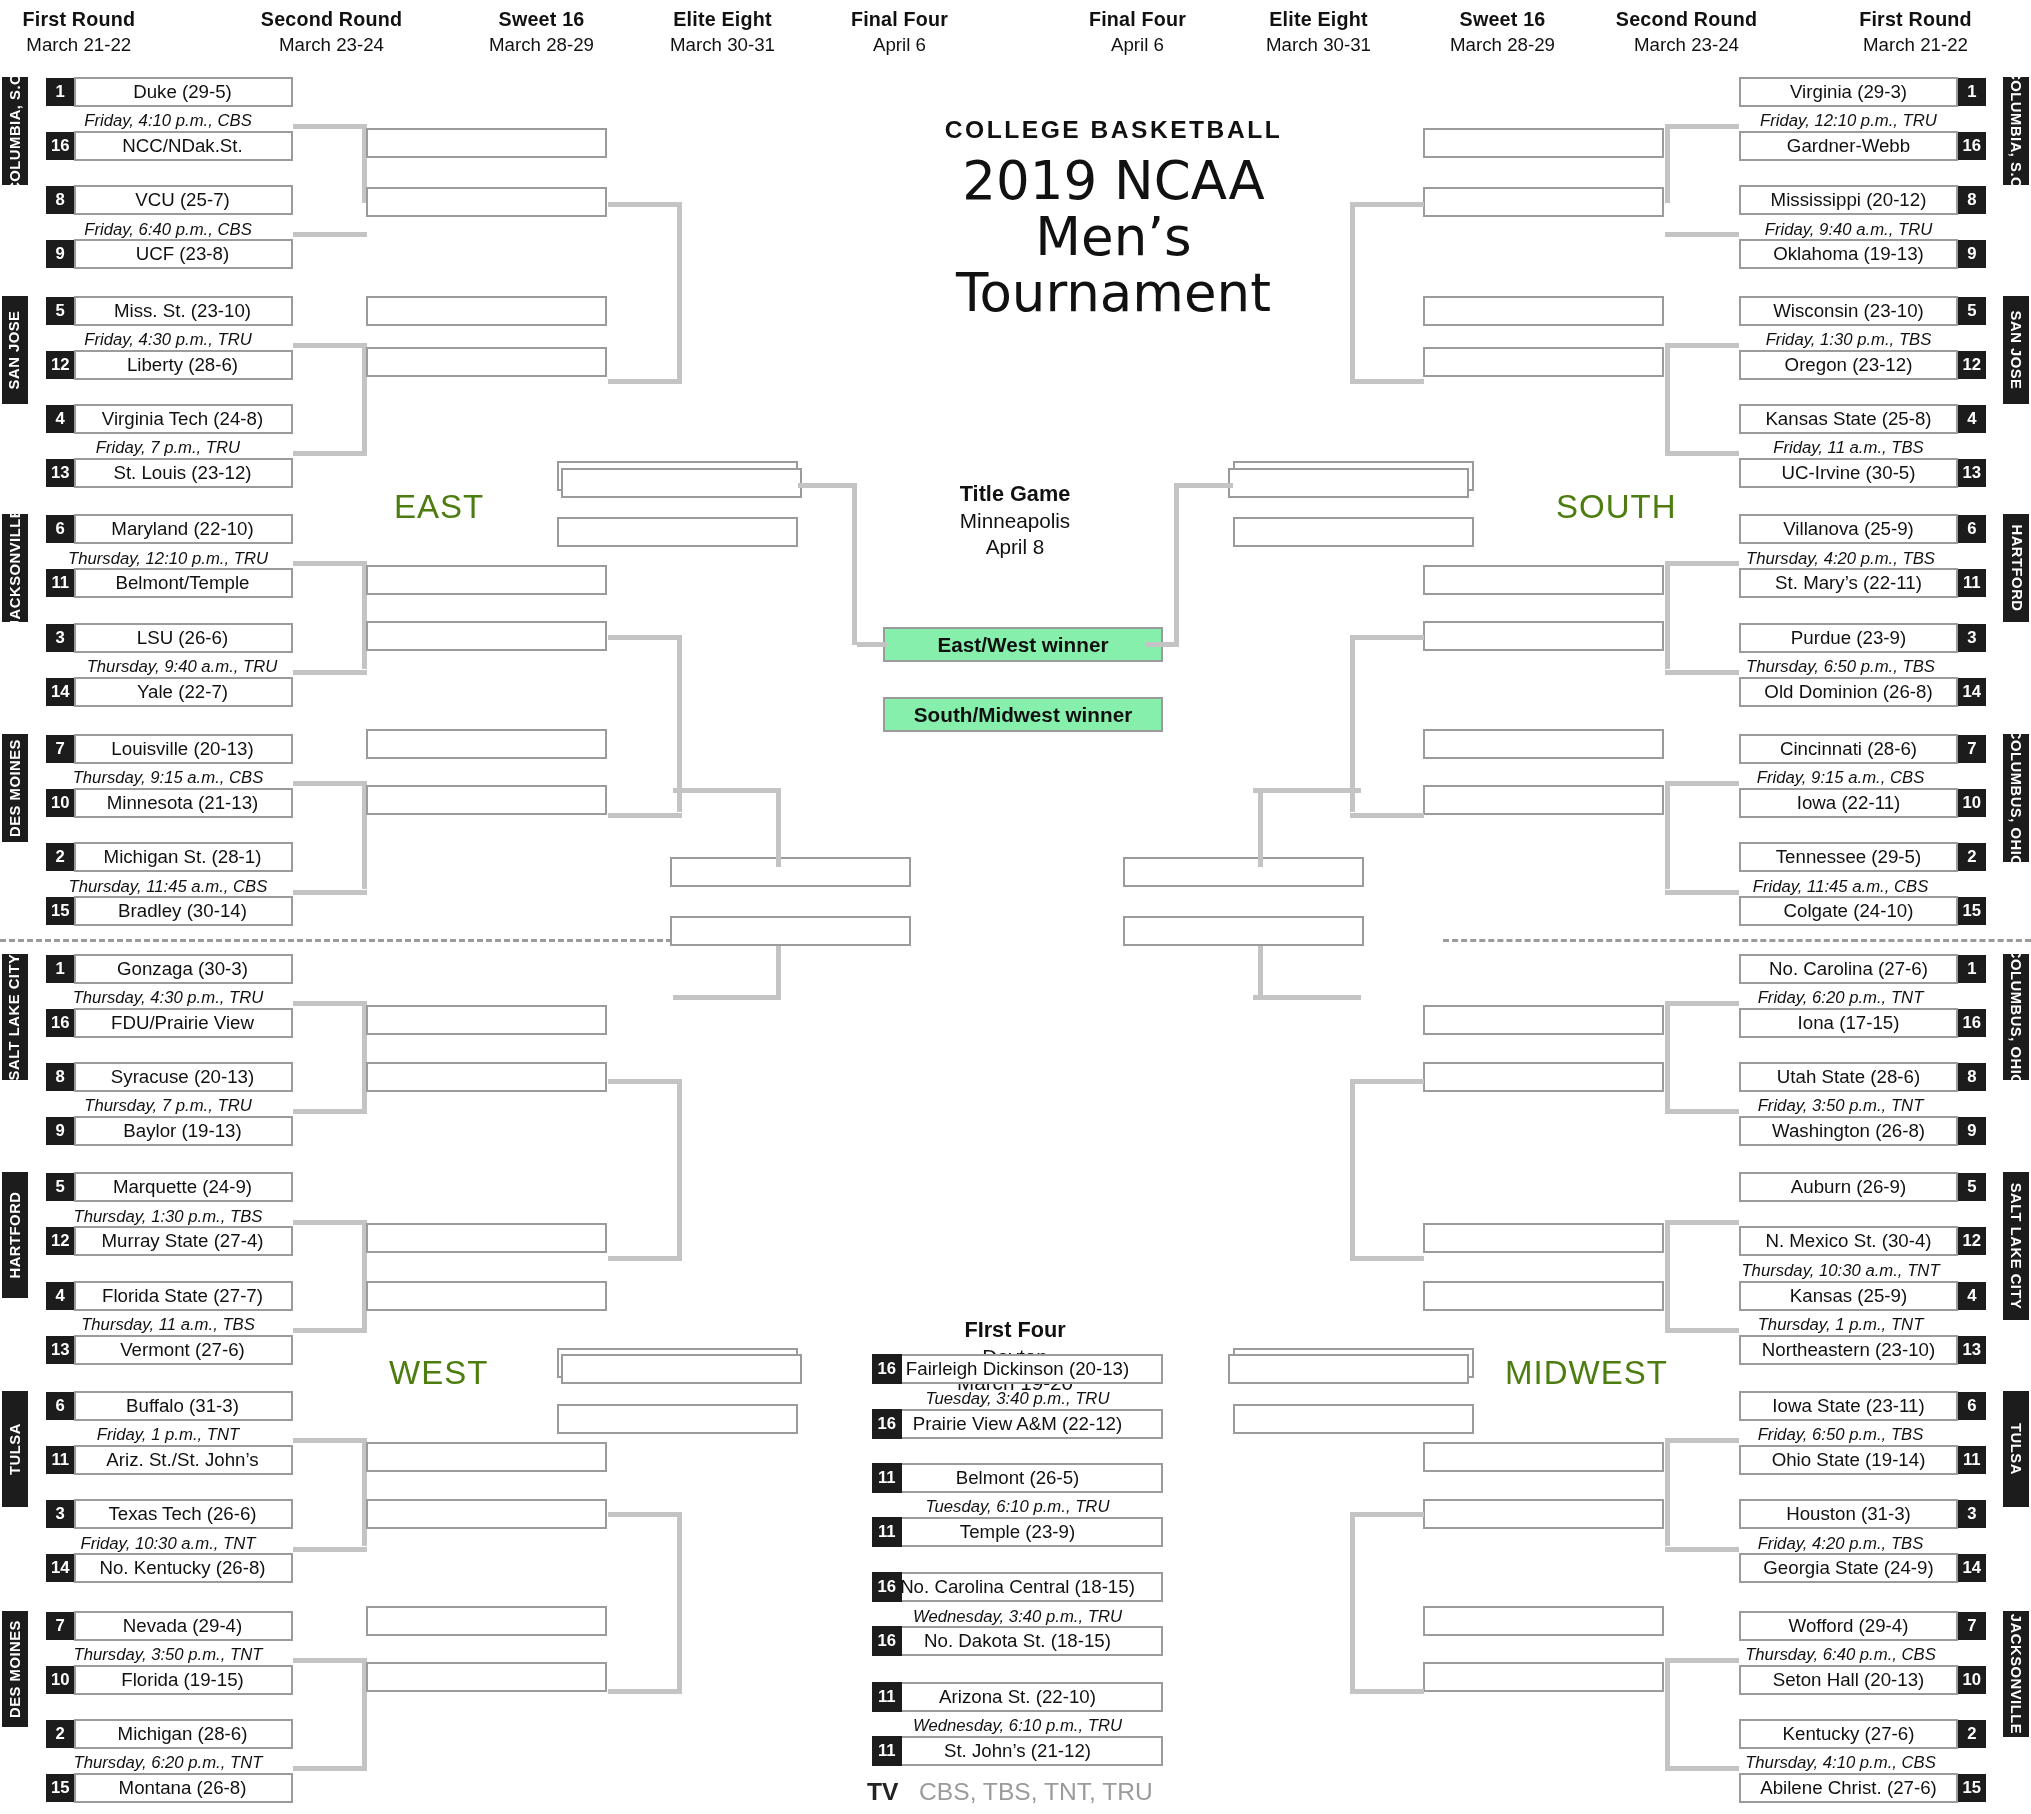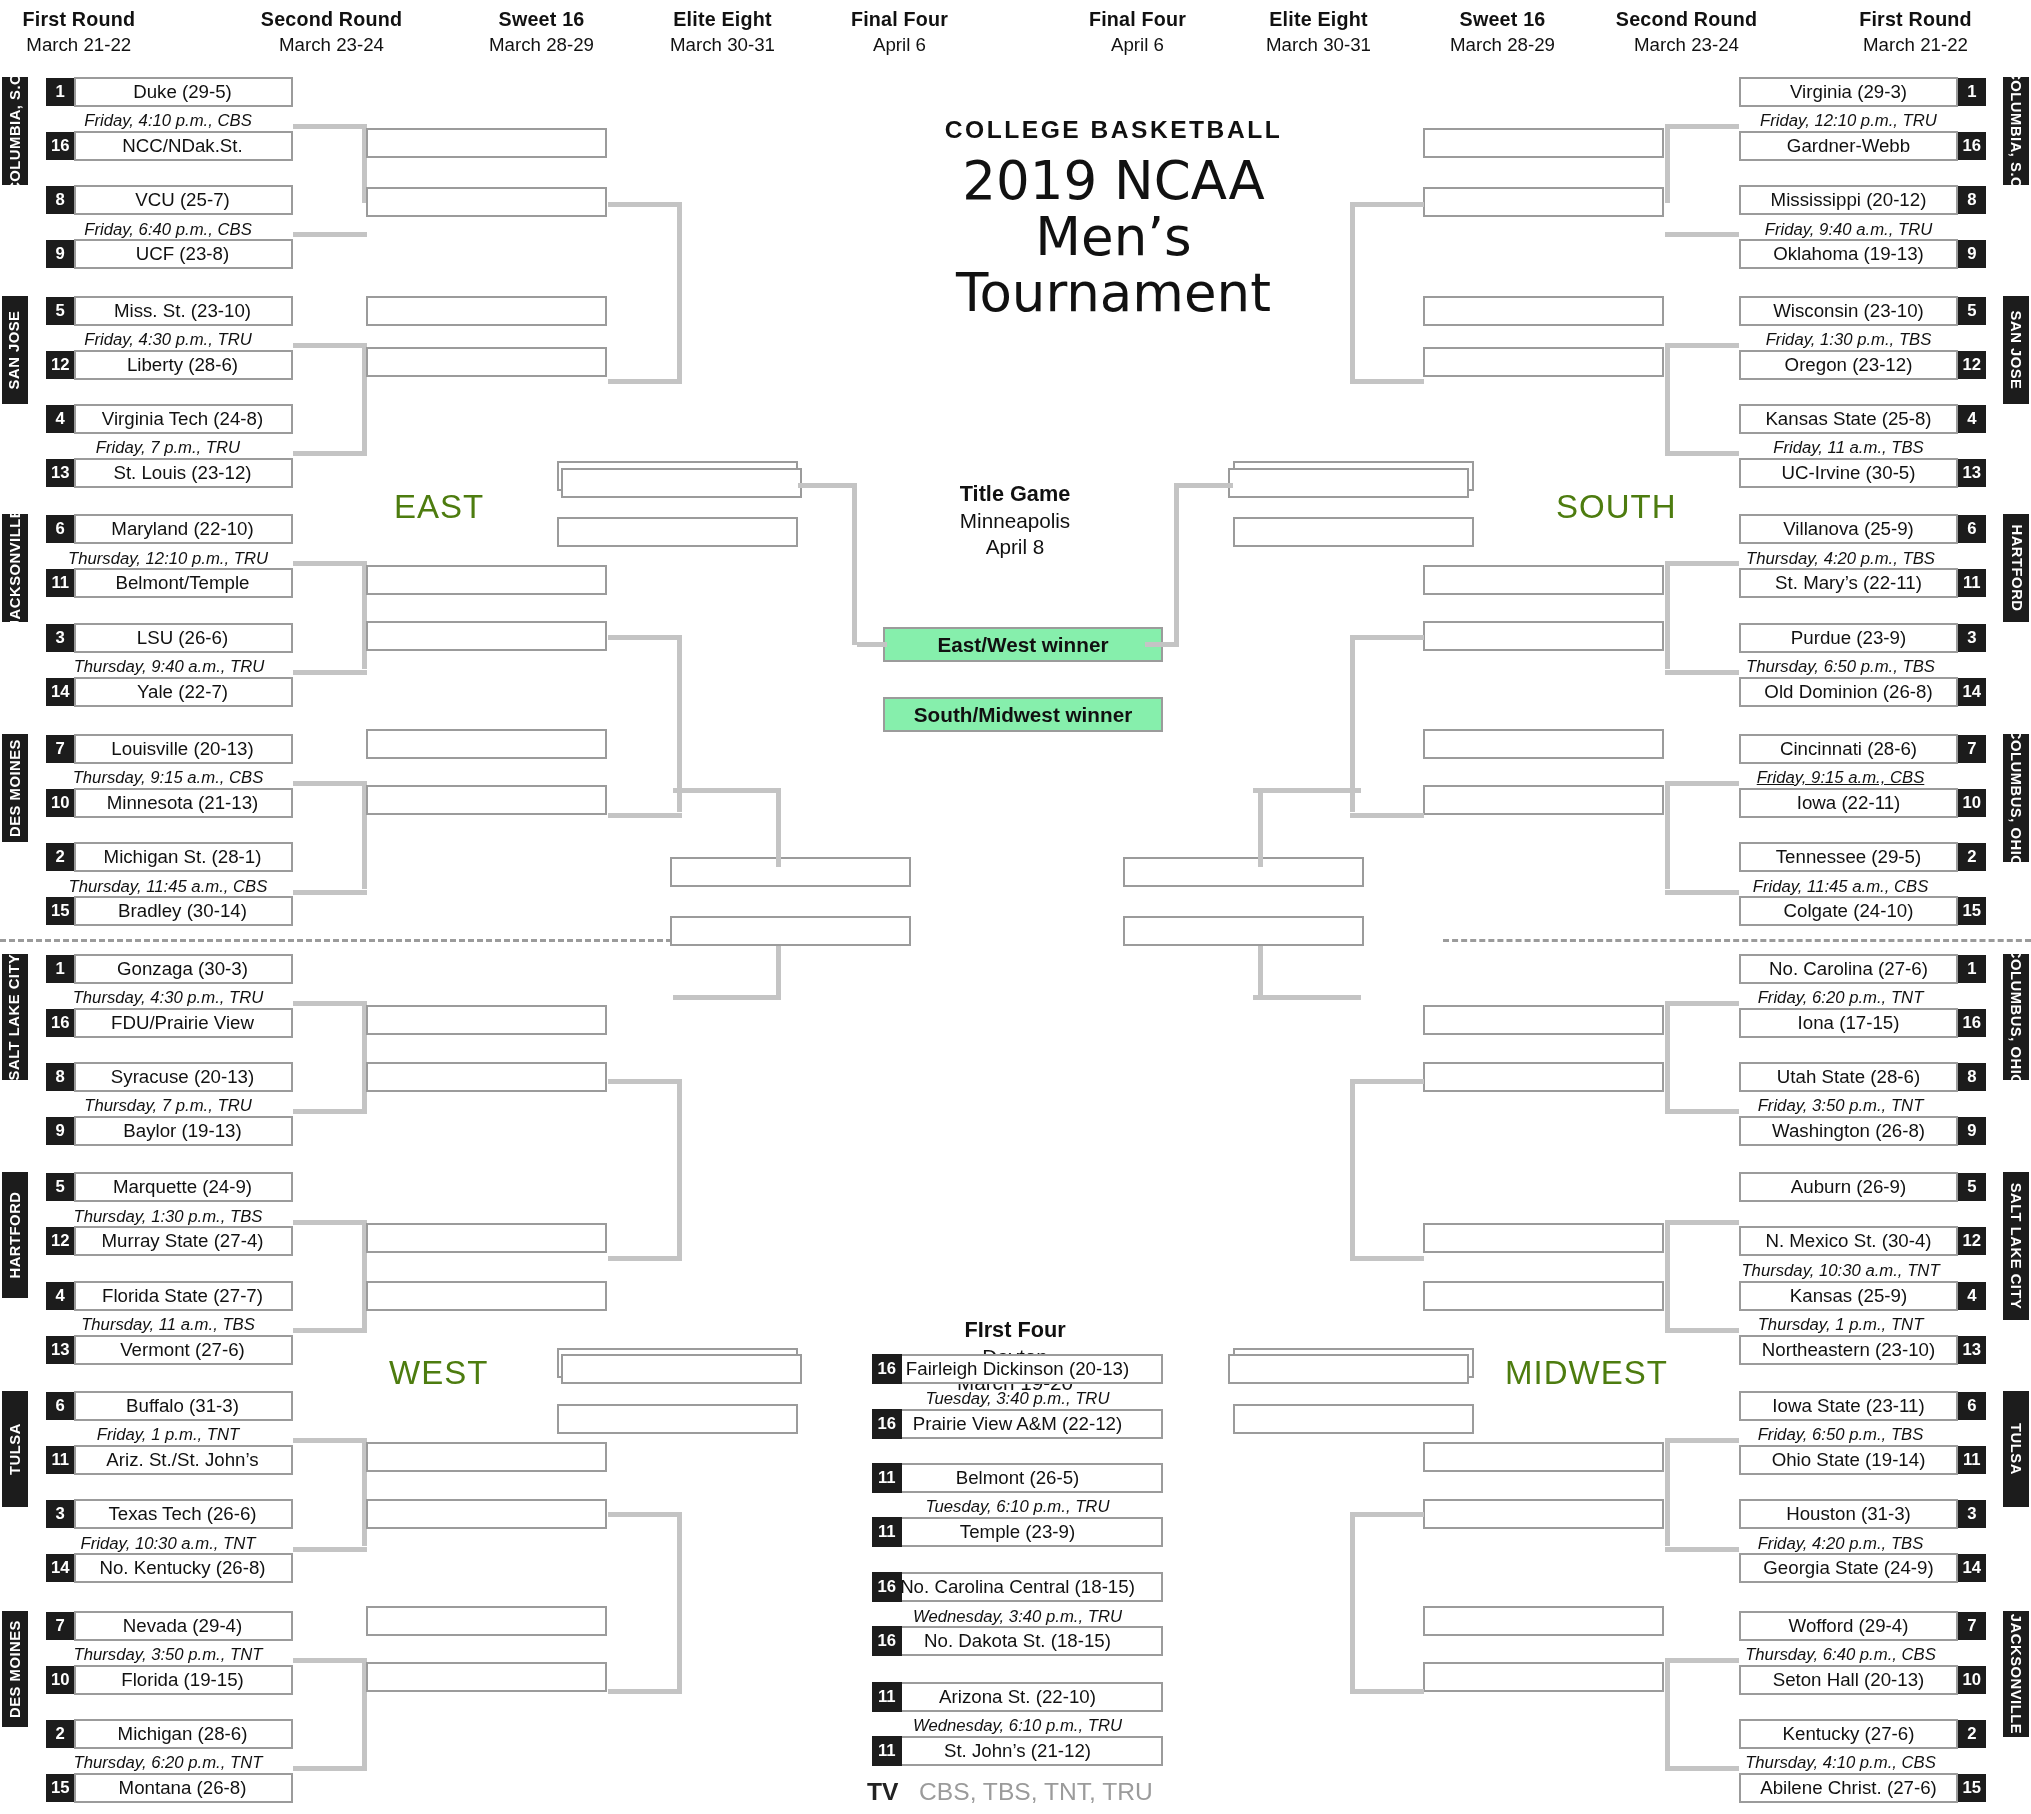--- a/index.html
+++ b/index.html
@@ -324,21 +324,21 @@
   <div class="ginfo" style="left:39px; top:549px; width:258px;">Thursday, 12:10 p.m., TRU</div>
   <div class="team left" style="left:74px; top:568px; width:219px;">
       <span class="seed">11</span>
       <span class="tname">Belmont/Temple</span>
     </div>
 
   <div class="team left" style="left:74px; top:623px; width:219px;">
       <span class="seed">3</span>
       <span class="tname">LSU (26-6)</span>
     </div>
-  <div class="ginfo" style="left:40px; top:657px; width:258px;">Thursday, 9:40 a.m., TRU</div>
+  <div class="ginfo" style="left:53px; top:657px; width:258px;">Thursday, 9:40 a.m., TRU</div>
   <div class="team left" style="left:74px; top:677px; width:219px;">
       <span class="seed">14</span>
       <span class="tname">Yale (22-7)</span>
     </div>
 
   <div class="team left" style="left:74px; top:734px; width:219px;">
       <span class="seed">7</span>
       <span class="tname">Louisville (20-13)</span>
     </div>
   <div class="ginfo" style="left:39px; top:768px; width:258px;">Thursday, 9:15 a.m., CBS</div>
@@ -600,21 +600,21 @@
   <div class="ginfo" style="left:1719px; top:657px; width:243px;">Thursday, 6:50 p.m., TBS</div>
   <div class="team right" style="left:1739px; top:677px; width:219px;">
       <span class="seed">14</span>
       <span class="tname">Old Dominion (26-8)</span>
     </div>
 
   <div class="team right" style="left:1739px; top:734px; width:219px;">
       <span class="seed">7</span>
       <span class="tname">Cincinnati (28-6)</span>
     </div>
-  <div class="ginfo" style="left:1719px; top:768px; width:243px;text-decoration:underline;">Friday, 9:15 a.m., CBS</div>
+  <div class="ginfo" style="left:1719px; top:768px; width:243px;">Friday, 9:15 a.m., CBS</div>
   <div class="team right" style="left:1739px; top:788px; width:219px;">
       <span class="seed">10</span>
       <span class="tname">Iowa (22-11)</span>
     </div>
 
   <div class="team right" style="left:1739px; top:842px; width:219px;">
       <span class="seed">2</span>
       <span class="tname">Tennessee (29-5)</span>
     </div>
   <div class="ginfo" style="left:1719px; top:877px; width:243px;">Friday, 11:45 a.m., CBS</div>

